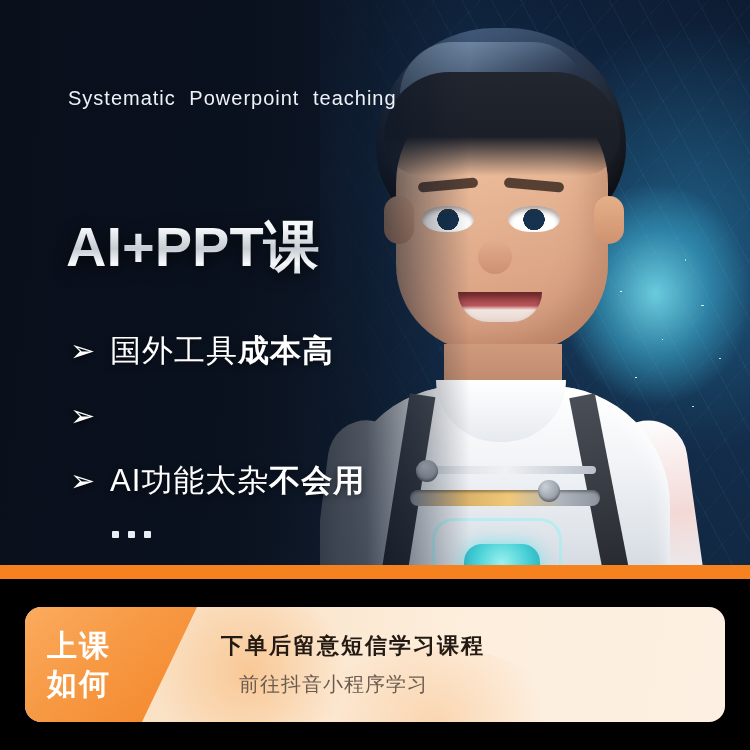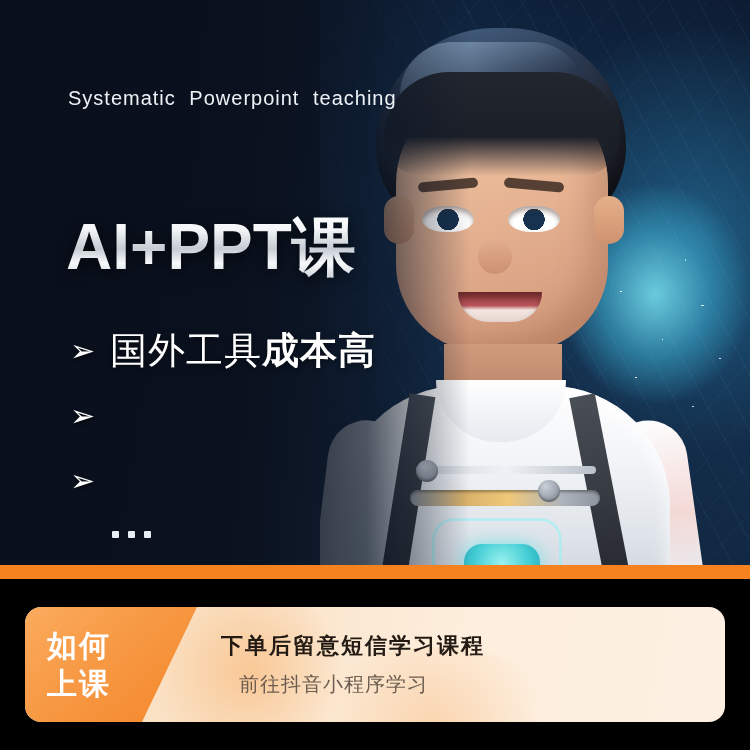--- a/index.html
+++ b/index.html
@@ -96,30 +96,30 @@
 
   
   .veil { position:absolute; left:0; top:0; width:470px; height:565px;
           background:linear-gradient(90deg, rgba(9,15,27,.99) 0%, rgba(10,17,30,.96) 52%, rgba(12,22,38,.72) 78%, rgba(14,26,45,0) 100%); }
 
   
   .eyebrow { position:absolute; left:68px; top:87px; font-size:20px; letter-spacing:1px; color:#eef2f7;
              word-spacing:7px; font-weight:400; white-space:nowrap; }
   .title-cn { position:absolute; left:66px; top:126px; font-size:72px; line-height:76px; font-weight:700; color:#fff;
               letter-spacing:2px; white-space:nowrap; text-shadow:0 3px 10px rgba(0,0,0,.65); }
-  .title-metal { position:absolute; left:66px; top:206px; font-size:64px; line-height:82px; font-weight:900;
+  .title-metal { position:absolute; left:66px; top:206px; font-size:56px; line-height:82px; font-weight:900;
               letter-spacing:0px; white-space:nowrap;
               background:linear-gradient(180deg,#ffffff 0%,#f4f6f8 28%,#c6ccd3 52%,#f7f9fb 70%,#aeb6bf 100%);
               -webkit-background-clip:text; background-clip:text; color:transparent;
               filter:drop-shadow(0 4px 8px rgba(0,0,0,.7)); }
 
   .bullets { position:absolute; left:70px; top:318px; width:380px; }
   .bullet { display:flex; align-items:center; height:65px; }
   .bullet-arrow { width:40px; font-size:30px; line-height:1; color:#fff; text-shadow:0 2px 4px rgba(0,0,0,.6); }
-  .bullet-text { font-size:37px; color:#fff; font-weight:400; letter-spacing:1px; white-space:nowrap;
+  .bullet-text { font-size:31px; color:#fff; font-weight:400; letter-spacing:1px; white-space:nowrap;
                  text-shadow:0 2px 6px rgba(0,0,0,.55); }
   .bullet-text b { font-weight:700; }
   .ellipsis { position:absolute; left:112px; top:531px; display:flex; gap:9px; }
   .ellipsis span { width:7px; height:7px; background:#e8eef6; border-radius:1px; display:block; }
 
   
   .divider { position:absolute; left:0; top:565px; width:750px; height:14px; background:#f5821f; }
 
   
   .bottom { position:absolute; left:0; top:579px; width:750px; height:171px; background:#000; }
@@ -190,40 +190,41 @@
     <div class="bullets">
       <div class="bullet">
         <span class="bullet-arrow">➢</span>
         <span class="bullet-text"><span>国外工具</span><b>成本高</b></span>
       </div>
       <div class="bullet">
         <span class="bullet-arrow">➢</span>
       </div>
       <div class="bullet">
         <span class="bullet-arrow">➢</span>
+        <span class="bullet-text"><span>AI功能太杂</span><b>不会用</b></span>
       </div>
     </div>
 
     <div class="ellipsis">
       <span></span>
       <span></span>
       <span></span>
     </div>
   </div>
 
   <div class="divider"></div>
 
   <div class="bottom">
     <div class="banner">
       <div class="banner-blob"></div>
       <div class="banner-blob2"></div>
 
       <div class="tag">
+        <span class="tag-line">上课</span>
         <span class="tag-line">如何</span>
-        <span class="tag-line">上课</span>
       </div>
 
       <div class="banner-body">
         <div class="banner-title">下单后留意短信学习课程</div>
         <div class="banner-sub">前往抖音小程序学习</div>
       </div>
     </div>
   </div>
 
 </div>

